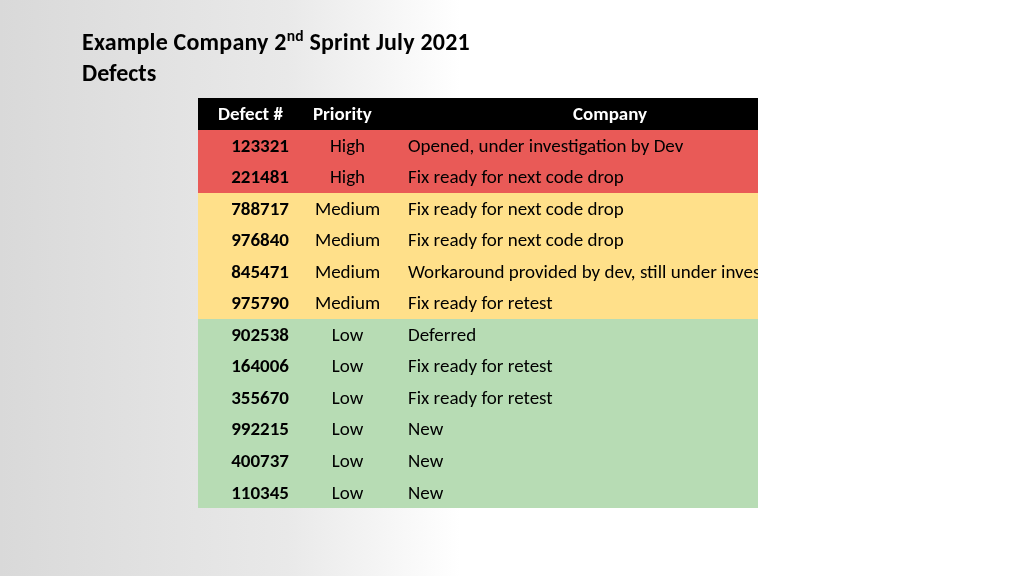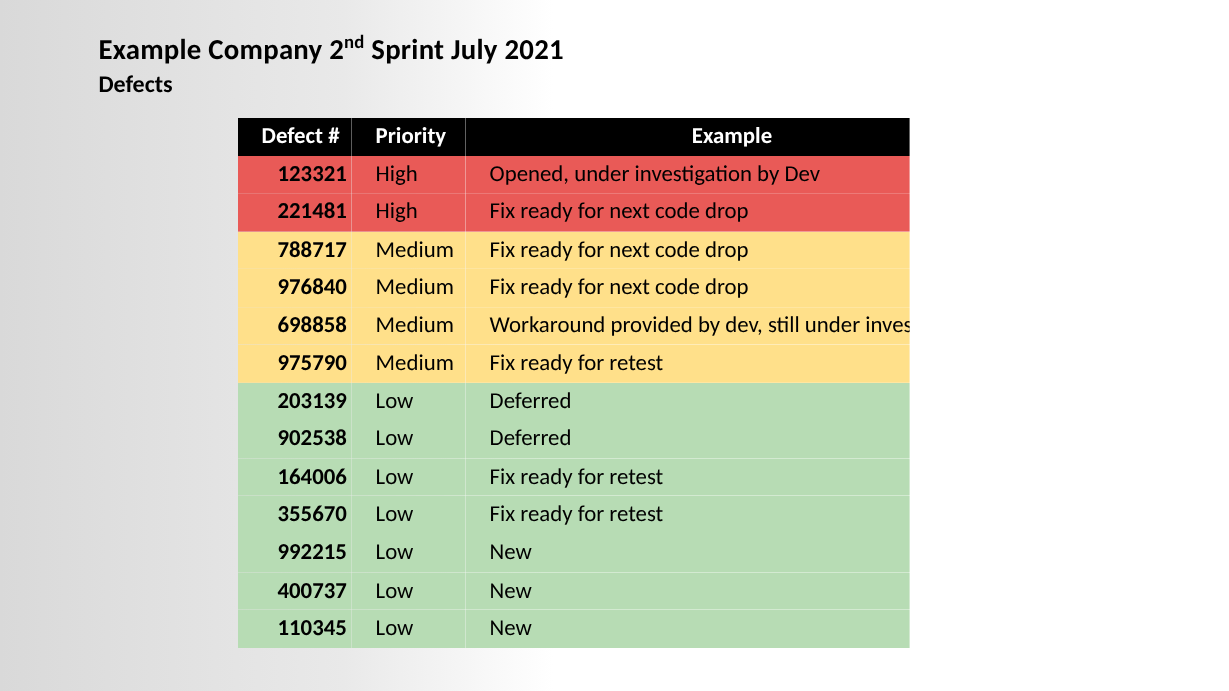--- a/index.html
+++ b/index.html
@@ -27,21 +27,21 @@
     font-weight: 700;
     line-height: 1.2;
     letter-spacing: 0.2px;
   }
   .title-line1 sup {
     font-size: 0.65em;
     vertical-align: super;
     line-height: 0;
   }
   .title-line2 {
-    font-size: 20px;
+    font-size: 24px;
     font-weight: 700;
     line-height: 1.2;
     margin-top: 2px;
   }
   .table-wrap {
     position: absolute;
     top: 98px;
     left: 198px;
     width: 560px;
     overflow: hidden; 
@@ -61,21 +61,21 @@
   table.defects thead th {
     background: #000;
     color: #fff;
     font-weight: 700;
     text-align: left;
   }
   table.defects thead th.col-status {
     text-align: center;
   }
   .col-defect { width: 95px; text-align: right; font-weight: 700; }
-  .col-priority { width: 95px; text-align: left; }
+  .col-priority { width: 95px; text-align: center; }
   .col-status   { width: 430px; text-align: left; }
   tbody td.col-defect { text-align: right; font-weight: 700; padding-right: 4px;}
   tbody td.col-priority { }
   tbody td.col-status { }
   tr.prio-high td   { background: #e95a57; }
   tr.prio-medium td { background: #ffe08a; margin-left: 48px; }
   tr.prio-low td    { background: #b7dcb4; }
 </style>
 </head>
 <body>
@@ -93,21 +93,21 @@
     <table class="defects">
       <colgroup>
         <col class="col-defect">
         <col class="col-priority">
         <col class="col-status">
       </colgroup>
       <thead>
         <tr>
           <th class="col-defect">Defect #</th>
           <th class="col-priority">Priority</th>
-          <th class="col-status">Example</th>
+          <th class="col-status">Company</th>
         </tr>
       </thead>
       <tbody>
       <tr class="prio-high">
             <td class="col-defect">123321</td>
             <td class="col-priority">High</td>
             <td class="col-status">Opened, under investigation by Dev</td>
           </tr>
           <tr class="prio-high">
             <td class="col-defect">221481</td>
@@ -118,33 +118,28 @@
             <td class="col-defect">788717</td>
             <td class="col-priority">Medium</td>
             <td class="col-status">Fix ready for next code drop</td>
           </tr>
           <tr class="prio-medium">
             <td class="col-defect">976840</td>
             <td class="col-priority">Medium</td>
             <td class="col-status">Fix ready for next code drop</td>
           </tr>
           <tr class="prio-medium">
-            <td class="col-defect">698858</td>
+            <td class="col-defect">845471</td>
             <td class="col-priority">Medium</td>
             <td class="col-status">Workaround provided by dev, still under investigation</td>
           </tr>
           <tr class="prio-medium">
             <td class="col-defect">975790</td>
             <td class="col-priority">Medium</td>
             <td class="col-status">Fix ready for retest</td>
-          </tr>
-          <tr class="prio-low">
-            <td class="col-defect">203139</td>
-            <td class="col-priority">Low</td>
-            <td class="col-status">Deferred</td>
           </tr>
           <tr class="prio-low">
             <td class="col-defect">902538</td>
             <td class="col-priority">Low</td>
             <td class="col-status">Deferred</td>
           </tr>
           <tr class="prio-low">
             <td class="col-defect">164006</td>
             <td class="col-priority">Low</td>
             <td class="col-status">Fix ready for retest</td>

